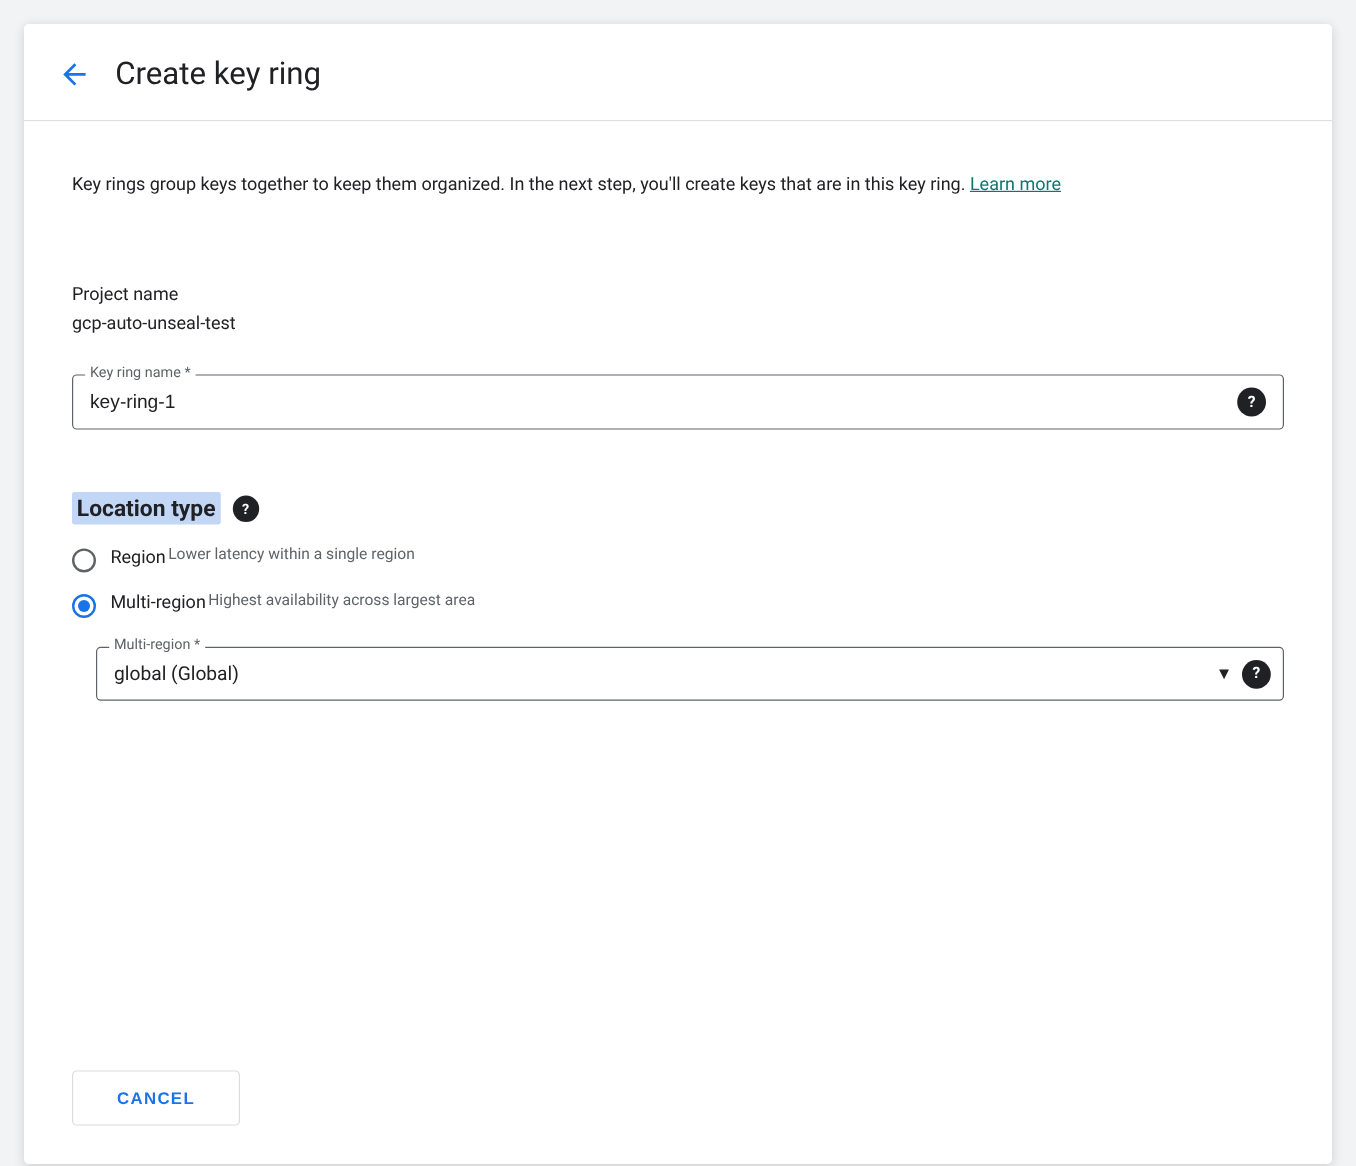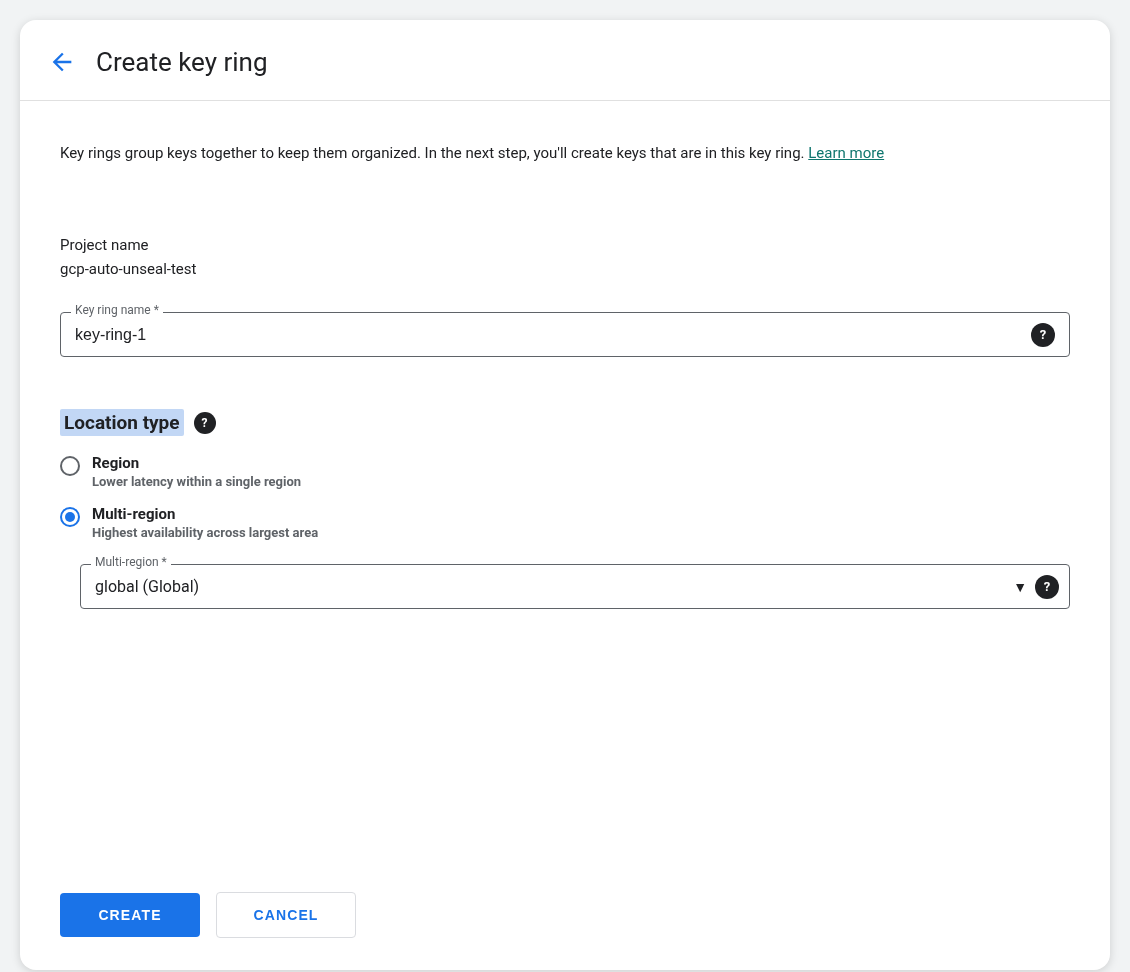--- a/index.html
+++ b/index.html
@@ -13,21 +13,21 @@
       background: #f1f3f4;
       display: flex;
       justify-content: center;
       align-items: center;
       min-height: 100vh;
       padding: 20px;
     }
 
     .dialog {
       background: #ffffff;
-      border-radius: 16px;
+      border-radius: 4px;
       width: 1090px;
       min-height: 950px;
       box-shadow: 0 2px 10px rgba(0,0,0,0.15);
       display: flex;
       flex-direction: column;
       position: relative;
     }
 
     .header {
       display: flex;
@@ -218,23 +218,22 @@
 
     .radio-inner {
       width: 10px;
       height: 10px;
       border-radius: 50%;
       background: #1a73e8;
     }
 
     .radio-text {
       display: flex;
-      flex-direction: column;
+      flex-direction: row;
       gap: 2px;
-      font-weight: bold;
     }
 
     .radio-title {
       font-size: 15px;
       color: #202124;
     }
 
     .radio-subtitle {
       font-size: 13px;
       color: #5f6368;
@@ -392,16 +391,15 @@
             <span class="dropdown-arrow">▼</span>
             <div class="help-icon" style="position:static;transform:none;" title="Help">?</div>
           </div>
         </div>
       </div>
     </div>
 
   </div>
 
   <div class="footer">
-    <button class="btn-create">CREATE</button>
     <button class="btn-cancel">CANCEL</button>
   </div>
 </div>
 
 </body></html>

